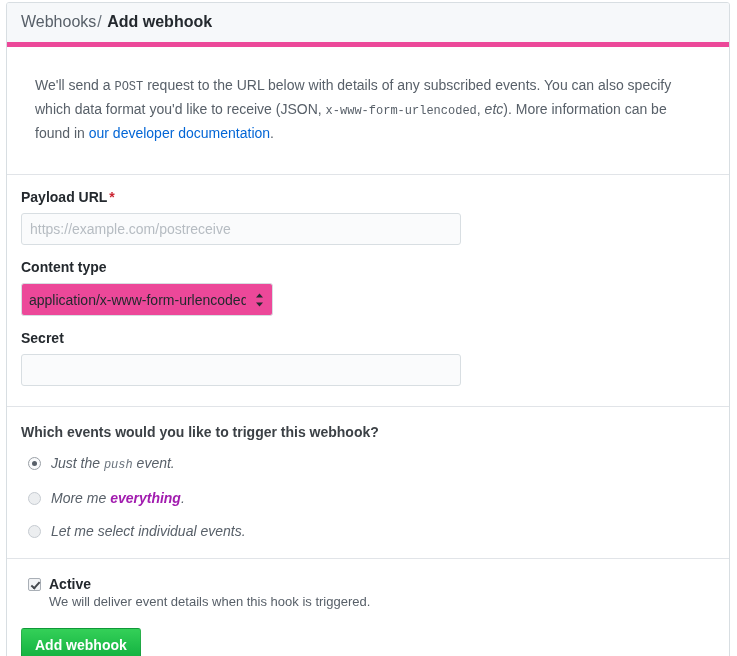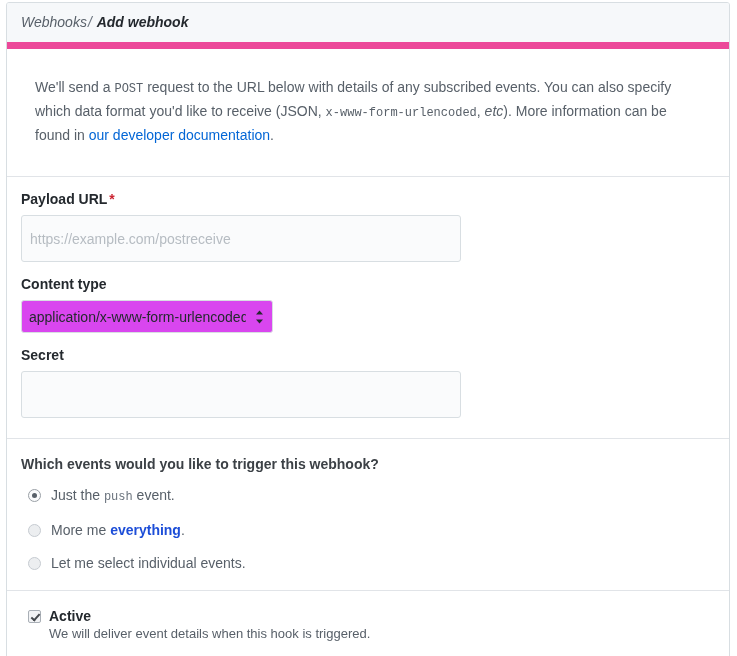--- a/index.html
+++ b/index.html
@@ -24,26 +24,25 @@
     border: 1px solid #d8dee2;
     border-radius: 3px;
     background: #ffffff;
     box-sizing: border-box;
     overflow: hidden;
   }
 
   
   .panel-header {
     background: #f6f8fa;
-    border-bottom: 7px solid #ec4899;
+    border-bottom: 5px solid #ec4899;
     padding: 10px 14px 11px 14px;
-    font-size: 14px;
+    font-size: 16px;
     line-height: 18px;
     color: #586069;
-    font-style: italic;
   }
   .panel-header .crumb-link {
     color: #586069;
   }
   .panel-header .crumb-sep {
     color: #6a737d;
     padding: 0 1px;
   }
   .panel-header .crumb-current {
     color: #24292e;
@@ -88,21 +87,21 @@
     margin-bottom: 7px;
   }
   .req {
     color: #cb2431;
     font-weight: bold;
     padding-left: 2px;
   }
   .text-input {
     display: block;
     width: 440px;
-    height: 47px;
+    height: 32px;
     box-sizing: border-box;
     padding: 6px 8px;
     font-family: "Liberation Sans", sans-serif;
     font-size: 14px;
     line-height: 20px;
     color: #24292e;
     background: #fafbfc;
     border: 1px solid #d8dee2;
     border-radius: 3px;
     outline: none;
@@ -115,21 +114,21 @@
     width: 252px;
   }
   .select-input {
     width: 252px;
     height: 33px;
     box-sizing: border-box;
     padding: 5px 26px 5px 7px;
     font-family: "Liberation Sans", sans-serif;
     font-size: 14px;
     color: #24292e;
-    background: #d946ef;
+    background: #ec4899;
     border: 1px solid #d8dee2;
     border-radius: 3px;
     -webkit-appearance: none;
     -moz-appearance: none;
     appearance: none;
     outline: none;
   }
   .select-arrow {
     position: absolute;
     right: 9px;
@@ -150,20 +149,21 @@
     margin: 0 0 14px 0;
     font-size: 14px;
     font-weight: bold;
     color: #3c4146;
     line-height: 18px;
   }
   .radio-row {
     display: flex;
     align-items: flex-start;
     margin-bottom: 16px;
+    font-style: italic;
   }
   .radio-row:last-child { margin-bottom: 0; }
   .radio {
     position: relative;
     flex: 0 0 auto;
     width: 13px;
     height: 13px;
     margin: 2px 10px 0 7px;
     border-radius: 50%;
     border: 1px solid #c6cbd1;
@@ -188,21 +188,21 @@
   .radio-label {
     font-size: 14px;
     line-height: 17px;
     color: #586069;
   }
   .radio-label code {
     font-family: "Liberation Mono", "DejaVu Sans Mono", monospace;
     font-size: 12px;
     color: #6a737d;
   }
-  .radio-label b { color: #1d4ed8; font-weight: bold; text-align: center; }
+  .radio-label b { color: #a21caf; font-weight: bold; text-align: center; }
 
   
   .footer {
     padding: 16px 14px 14px 14px;
   }
   .check-row {
     display: flex;
     align-items: flex-start;
   }
   .checkbox {

